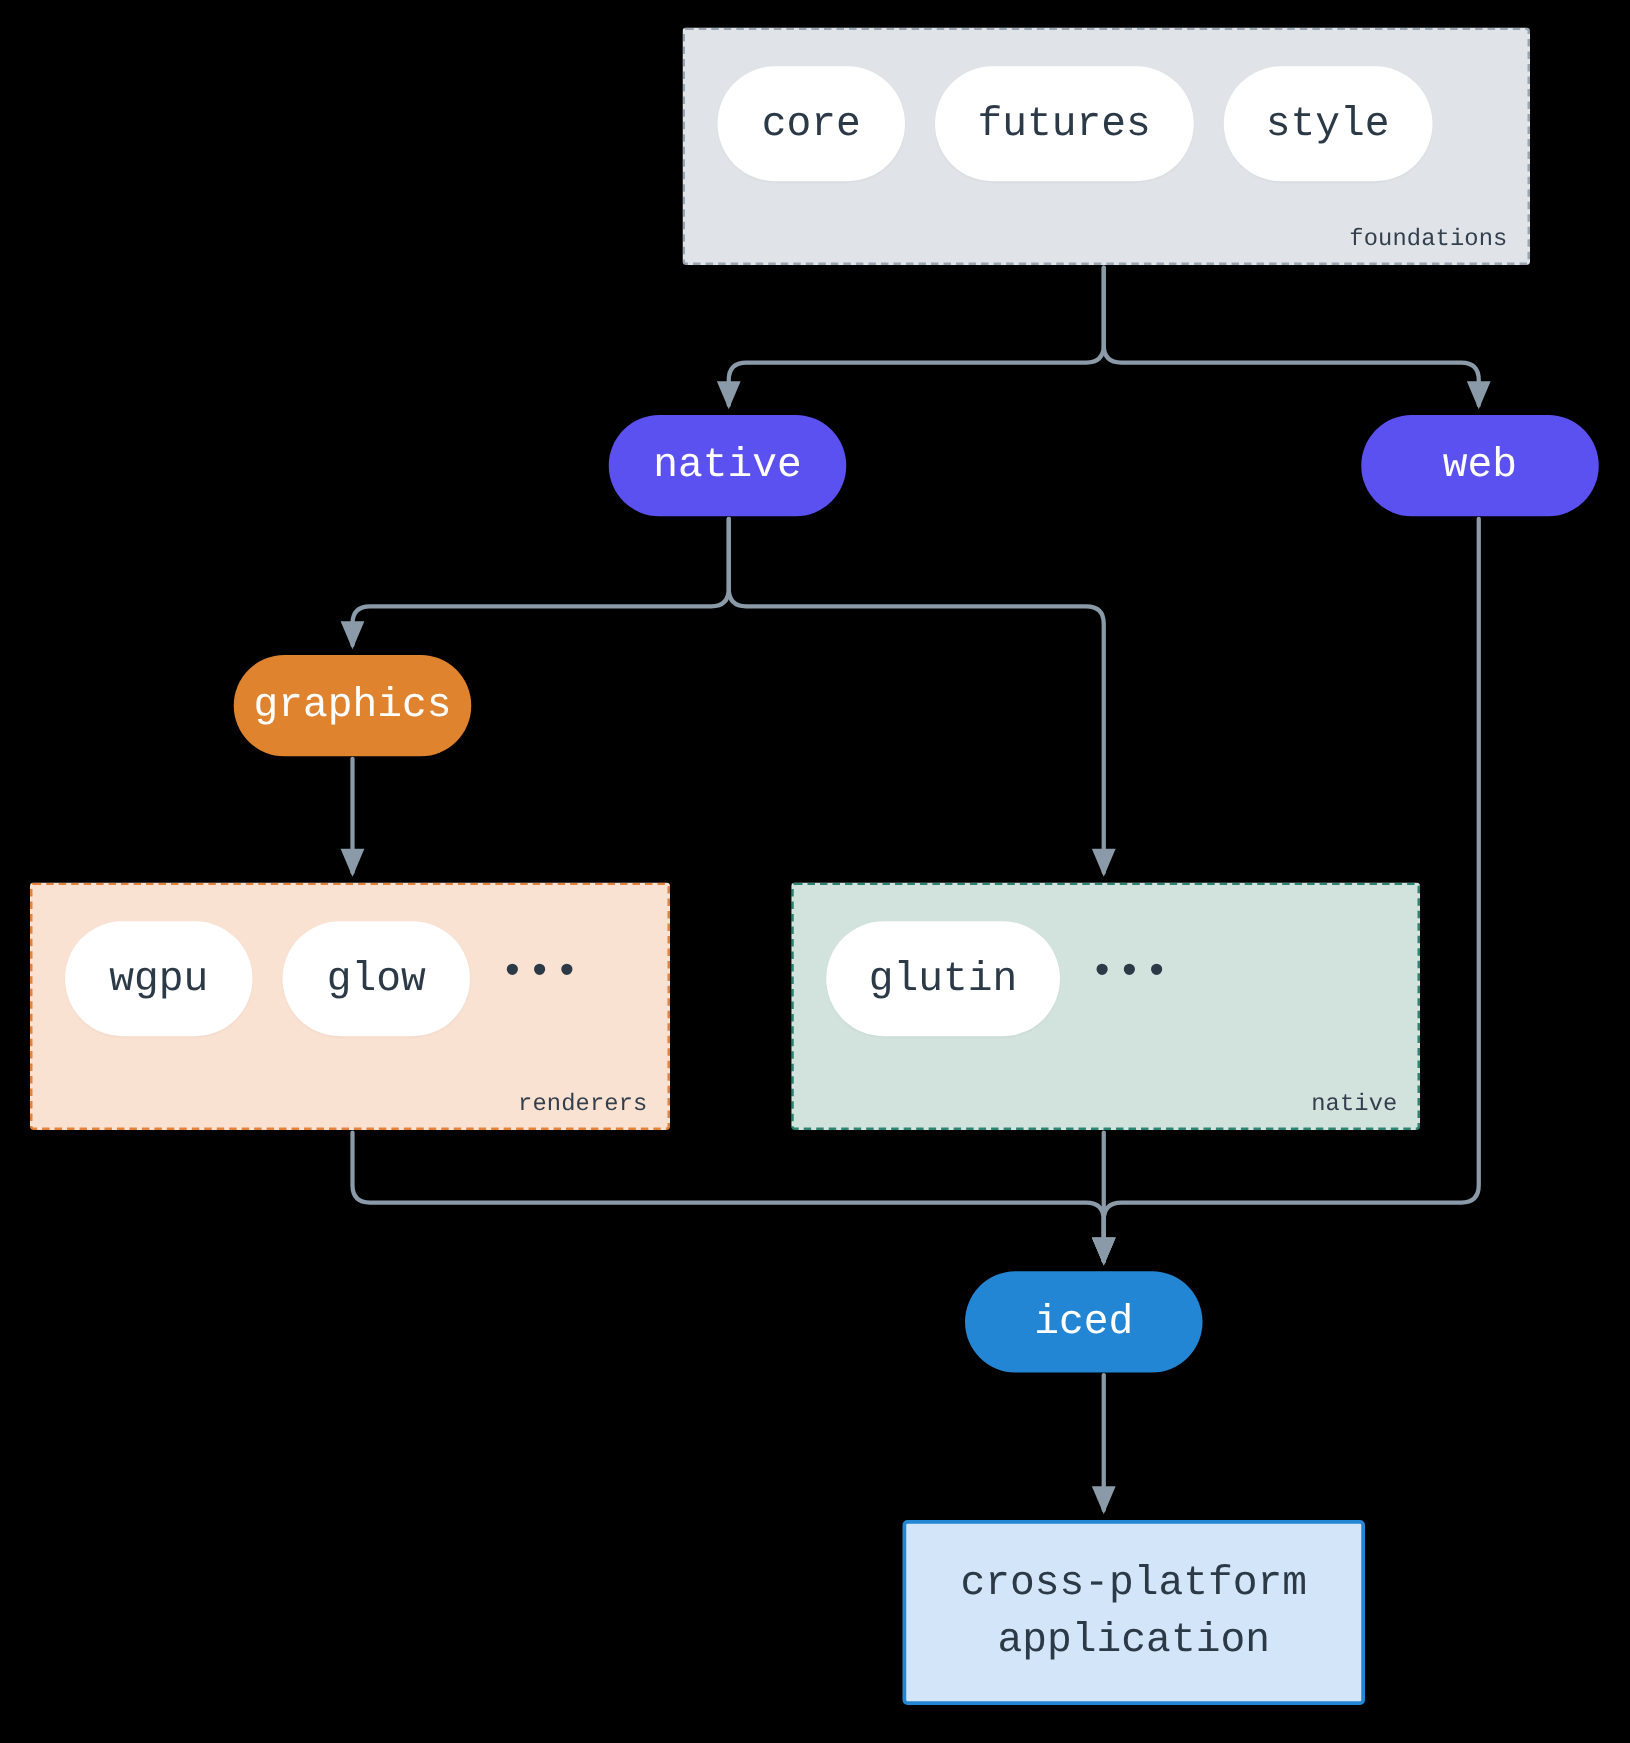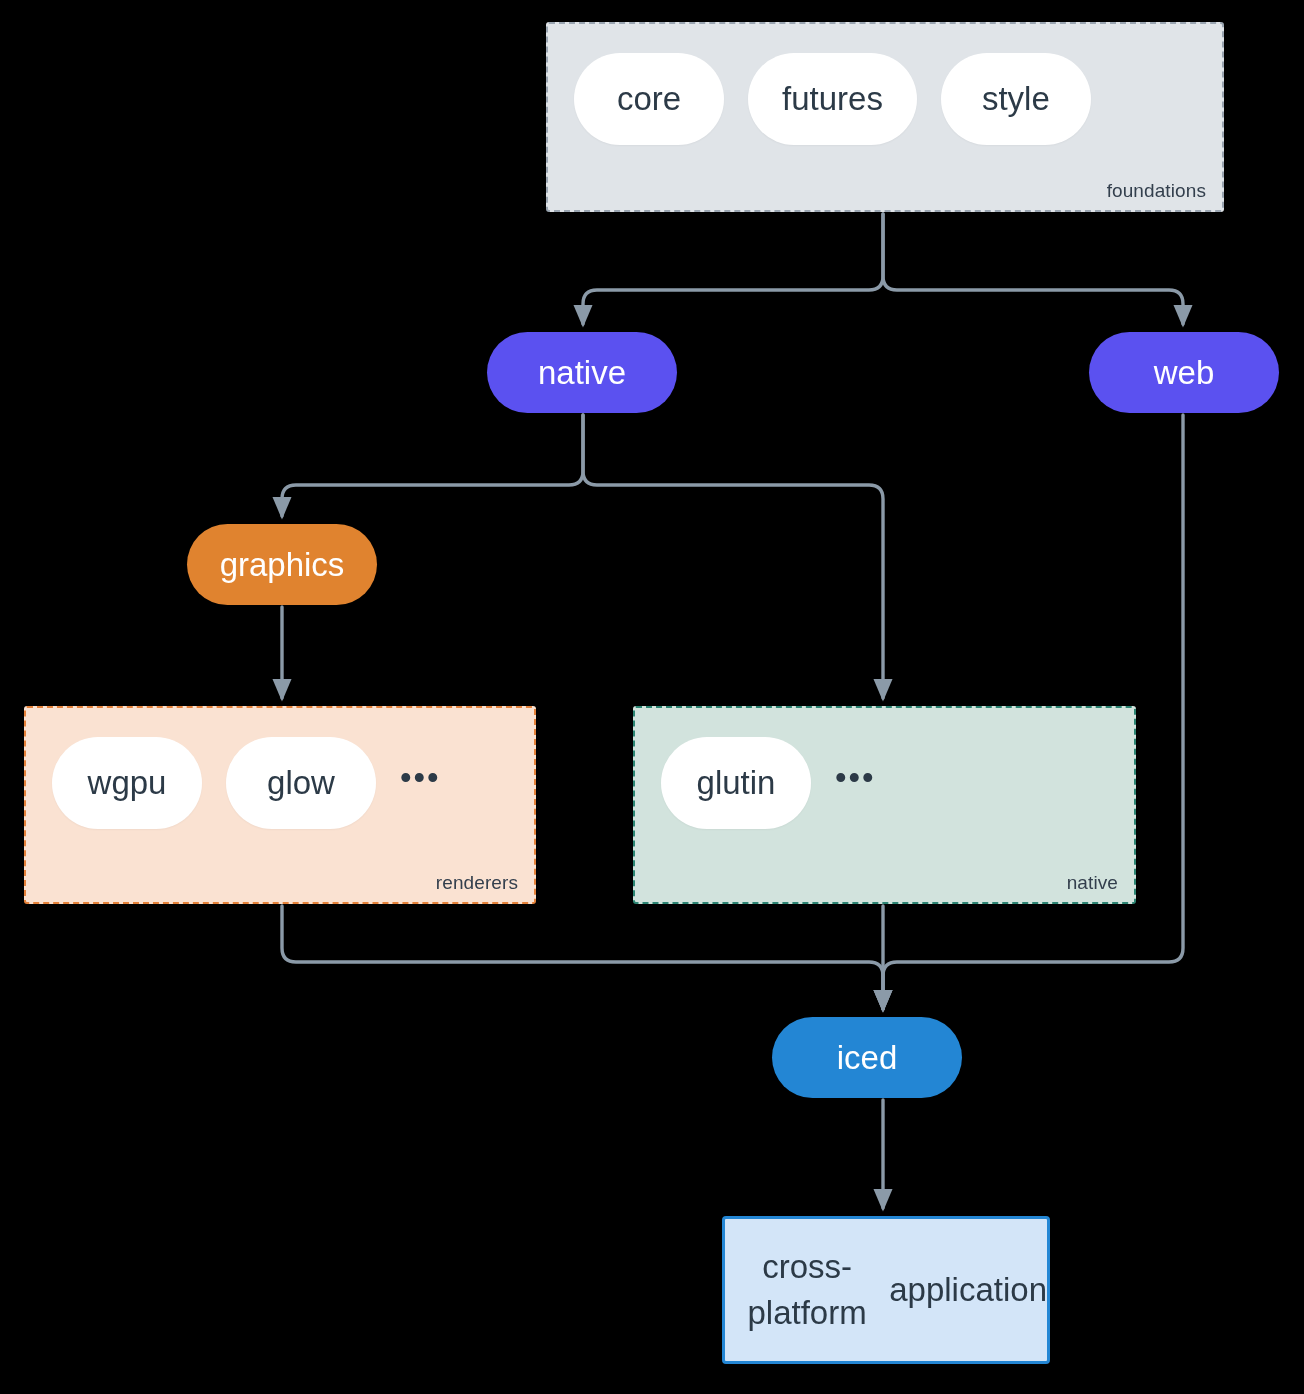--- a/index.html
+++ b/index.html
@@ -10,20 +10,21 @@
   }
   body {
     font-family: "Liberation Sans", "DejaVu Sans", sans-serif;
   }
   #diagram {
     position: relative;
     width: 1304px;
     height: 1394px;
     background: #000000;
     overflow: hidden;
+    font-family: Liberation Mono, monospace;
   }
   #edges {
     position: absolute;
     left: 0;
     top: 0;
     width: 1304px;
     height: 1394px;
     pointer-events: none;
   }
 
@@ -140,27 +141,28 @@
     width: 190px;
     height: 81px;
     background: #2386d4;
   }
 
   
   #node-app {
     position: absolute;
     left: 722px;
     top: 1216px;
-    width: 328px;
+    width: 370px;
     height: 148px;
     background: #d3e5f8;
     border: 3px solid #2386d4;
     border-radius: 4px;
     box-sizing: border-box;
     display: flex;
+    flex-direction: column;
     align-items: center;
     justify-content: center;
     font-size: 33px;
     color: #2c3a47;
     line-height: 1.38;
     text-align: center;
   }
 </style>
 </head>
 <body>

